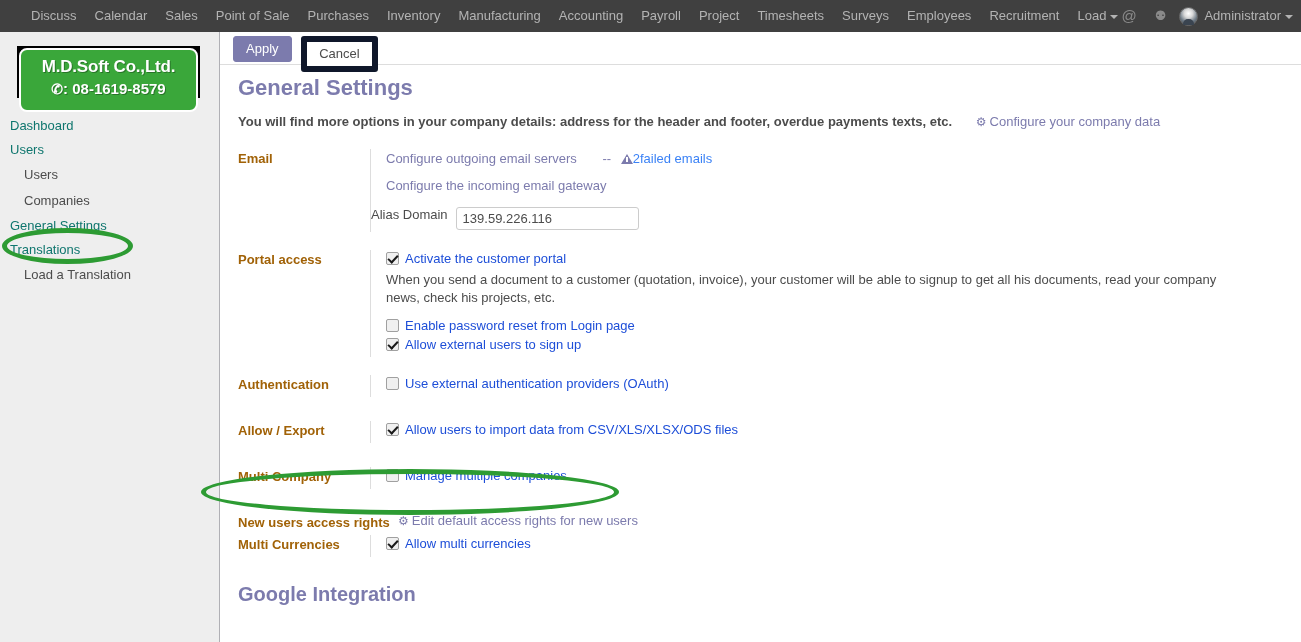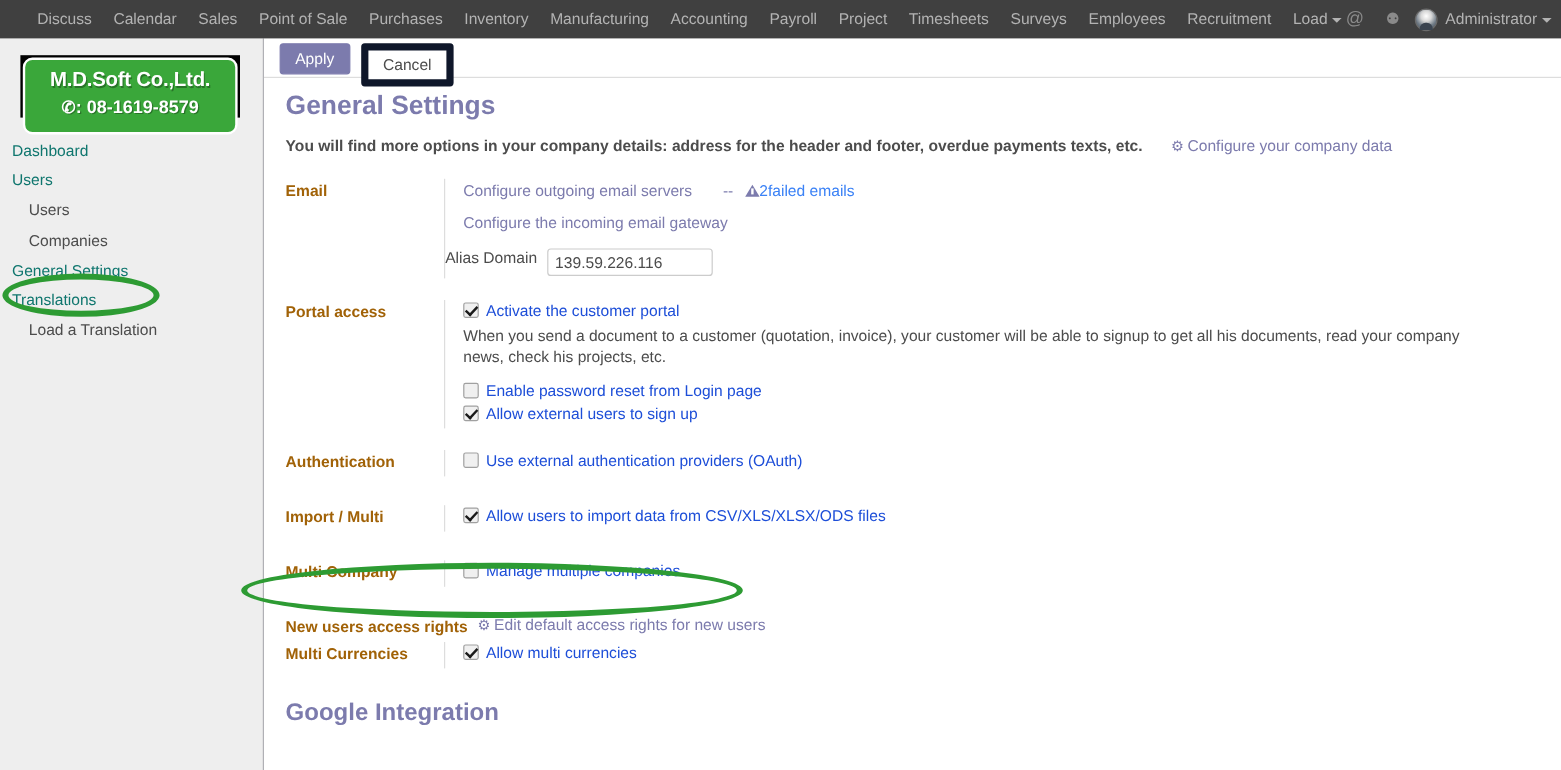--- a/index.html
+++ b/index.html
@@ -243,21 +243,21 @@
     position:absolute;
     left:-1px; top:3px;
     width:2px;height:5px;
     background:#ffffff;
   }
   .warn-text { color: #3b82f6; margin-top: 22px; }
 
   .field-line { margin-top: 14px; display: flex; }
   .field-label { font-size: 13px; color: #4c4c4c; margin-right: 8px; }
   .field-input {
-    width: 138px;
+    width: 183px;
     height: 23px;
     border: 1px solid #cccccc;
     border-radius: 3px;
     padding: 2px 6px;
     font-size: 13px;
     color: #4c4c4c;
     font-family: "Liberation Sans", sans-serif;
     background: #ffffff;
   }
 
@@ -416,21 +416,21 @@
       <div class="row-label">Authentication</div>
       <div class="row-body">
         <div class="chk-line">
           <span class="chk"></span>
           <span class="chk-label">Use external authentication providers (OAuth)</span>
         </div>
       </div>
     </div>
 
     <div class="row" style="margin-bottom:24px;">
-      <div class="row-label">Import / Multi</div>
+      <div class="row-label">Allow / Export</div>
       <div class="row-body">
         <div class="chk-line">
           <span class="chk on"></span>
           <span class="chk-label">Allow users to import data from CSV/XLS/XLSX/ODS files</span>
         </div>
       </div>
     </div>
 
     <div class="row" style="margin-bottom:24px;">
       <div class="row-label">Multi Company</div>

